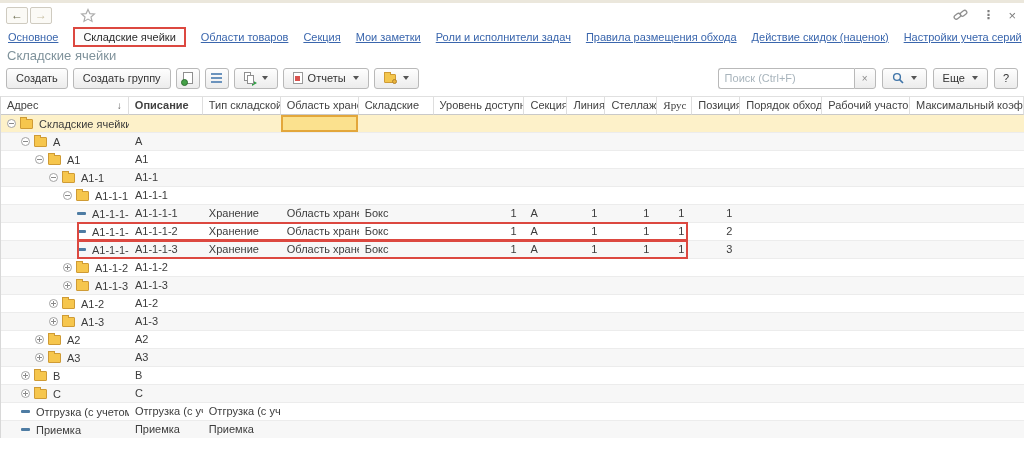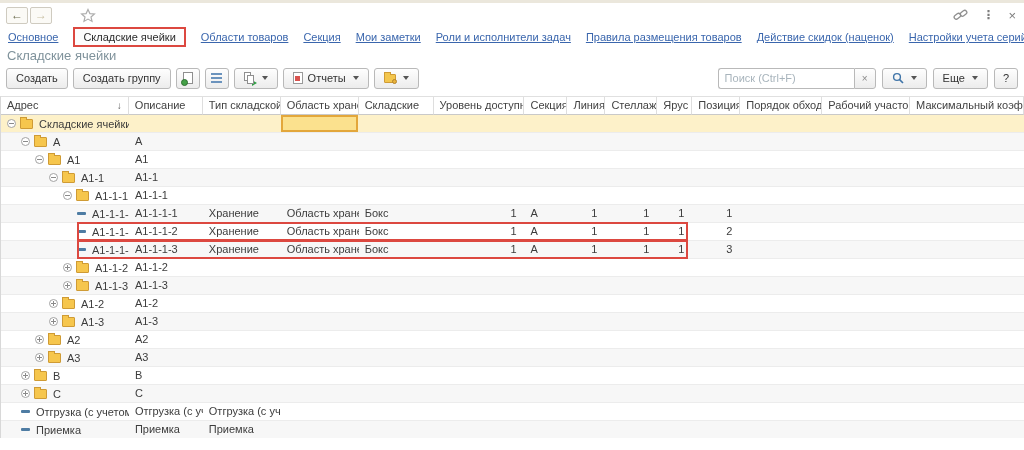--- a/index.html
+++ b/index.html
@@ -112,21 +112,21 @@
   </div>
 </div>
 
 <div class="tabs" id="tabs">
     <span class="tab">Основное</span>
     <span class="tab active">Складские ячейки</span>
     <span class="tab">Области товаров</span>
     <span class="tab">Секция</span>
     <span class="tab">Мои заметки</span>
     <span class="tab">Роли и исполнители задач</span>
-    <span class="tab">Правила размещения товаров</span>
+    <span class="tab">Правила размещения обхода</span>
     <span class="tab">Действие скидок (наценок)</span>
     <span class="tab">Настройки учета серий</span>
   </div>
 
 <div class="section-title">Складские ячейки</div>
 
 <div class="toolbar">
   <div class="tleft">
     <div class="btn">
         <span>Создать</span>
@@ -183,21 +183,21 @@
       </div>
   </div>
 </div>
 
 <div class="grid" id="grid">
   <div class="ghead" id="ghead">
       <div class="hcell" style="width: 128px;">
         <span>Адрес</span>
         <span class="sort-arrow">↓</span>
       </div>
-      <div class="hcell" style="width: 74px;">
+      <div class="hcell" style="width: 74px; font-weight: bold;">
         <span>Описание</span>
       </div>
       <div class="hcell" style="width: 78px;">
         <span>Тип складской ...</span>
       </div>
       <div class="hcell" style="width: 78px;">
         <span>Область хранения</span>
       </div>
       <div class="hcell" style="width: 75px;">
         <span>Складские</span>
@@ -207,21 +207,21 @@
       </div>
       <div class="hcell" style="width: 43px;">
         <span>Секция</span>
       </div>
       <div class="hcell" style="width: 38px;">
         <span>Линия</span>
       </div>
       <div class="hcell" style="width: 52px;">
         <span>Стеллаж</span>
       </div>
-      <div class="hcell" style="width: 35px;">
+      <div class="hcell" style="width: 35px; font-family: Liberation Serif, serif;">
         <span>Ярус</span>
       </div>
       <div class="hcell" style="width: 48px;">
         <span>Позиция</span>
       </div>
       <div class="hcell" style="width: 82px;">
         <span>Порядок обхода</span>
       </div>
       <div class="hcell" style="width: 88px;">
         <span>Рабочий участок</span>

